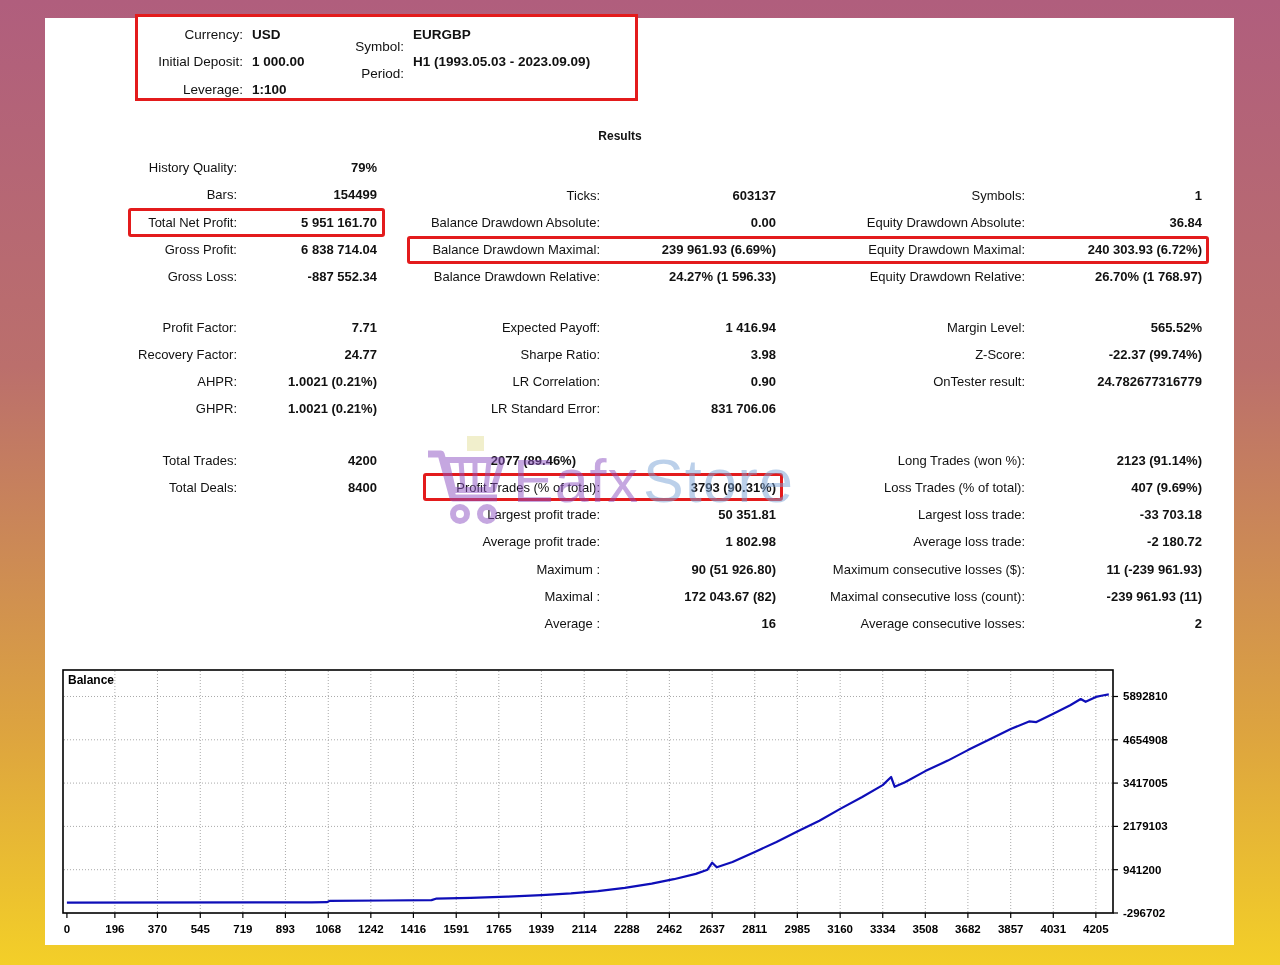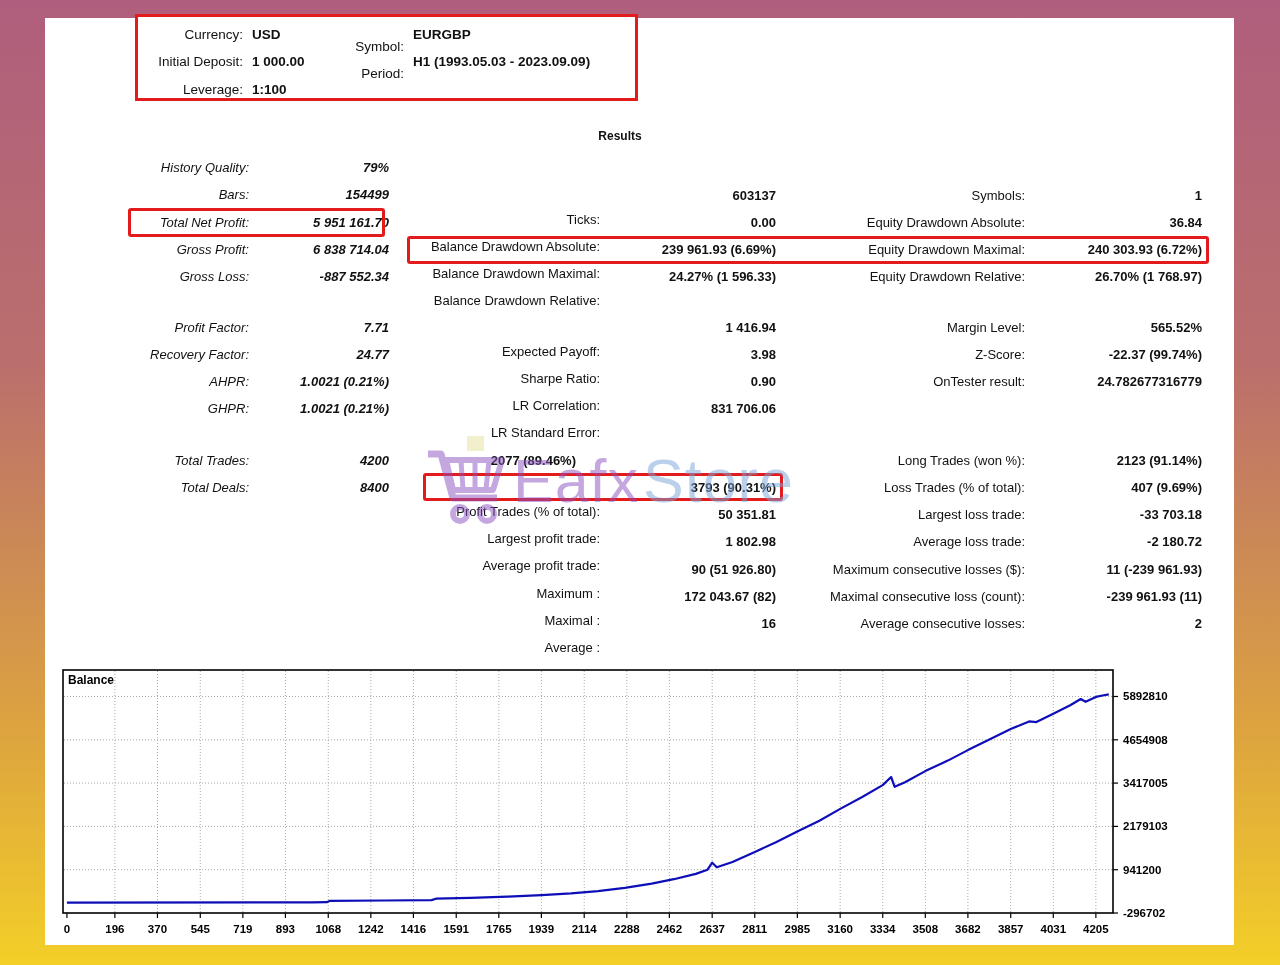--- a/index.html
+++ b/index.html
@@ -16,22 +16,22 @@
   .info-row .l2{width:55px;text-align:right;margin-top:12px;}
   .info-row .v2{margin-left:9px;font-weight:bold;}
   
   .results-title{position:absolute;left:540px;top:129px;width:160px;text-align:center;
     font-size:12px;font-weight:bold;}
   
   .stat-block{position:absolute;font-size:13px;white-space:nowrap;}
   .stat-row{display:flex;height:27.3px;line-height:27.3px;}
   .stat-row .lbl{text-align:right;}
   .stat-row .val{text-align:right;font-weight:bold;}
-  .col-l{left:72px;width:317px;font-style:italic;}  .col-l .lbl{width:177px;} .col-l .val{width:140px;}
-  .col-m{left:400px;width:376px;} .col-m .lbl{width:200px;margin-top:24px;} .col-m .val{width:176px;}
+  .col-l{left:60px;width:317px;}  .col-l .lbl{width:177px;} .col-l .val{width:140px;}
+  .col-m{left:400px;width:376px;} .col-m .lbl{width:200px;} .col-m .val{width:176px;}
   .col-r{left:810px;width:392px;} .col-r .lbl{width:215px;} .col-r .val{width:177px;}
   
   .hl{position:absolute;border:3px solid var(--accent,#e31b1c);border-radius:3px;pointer-events:none;z-index:4;}
   .hl-netprofit{left:128px;top:208px;width:251px;height:23px;}
   .hl-ddmax{left:407px;top:236px;width:796px;height:22px;}
   .hl-profittrades{left:423px;top:473px;width:354px;height:22px;}
   
   .watermark{position:absolute;left:423px;top:435px;display:flex;align-items:center;gap:4px;
     opacity:.5;z-index:5;pointer-events:none;}
   .wm-text{font-size:61px;font-weight:normal;letter-spacing:1px;line-height:92px;}

